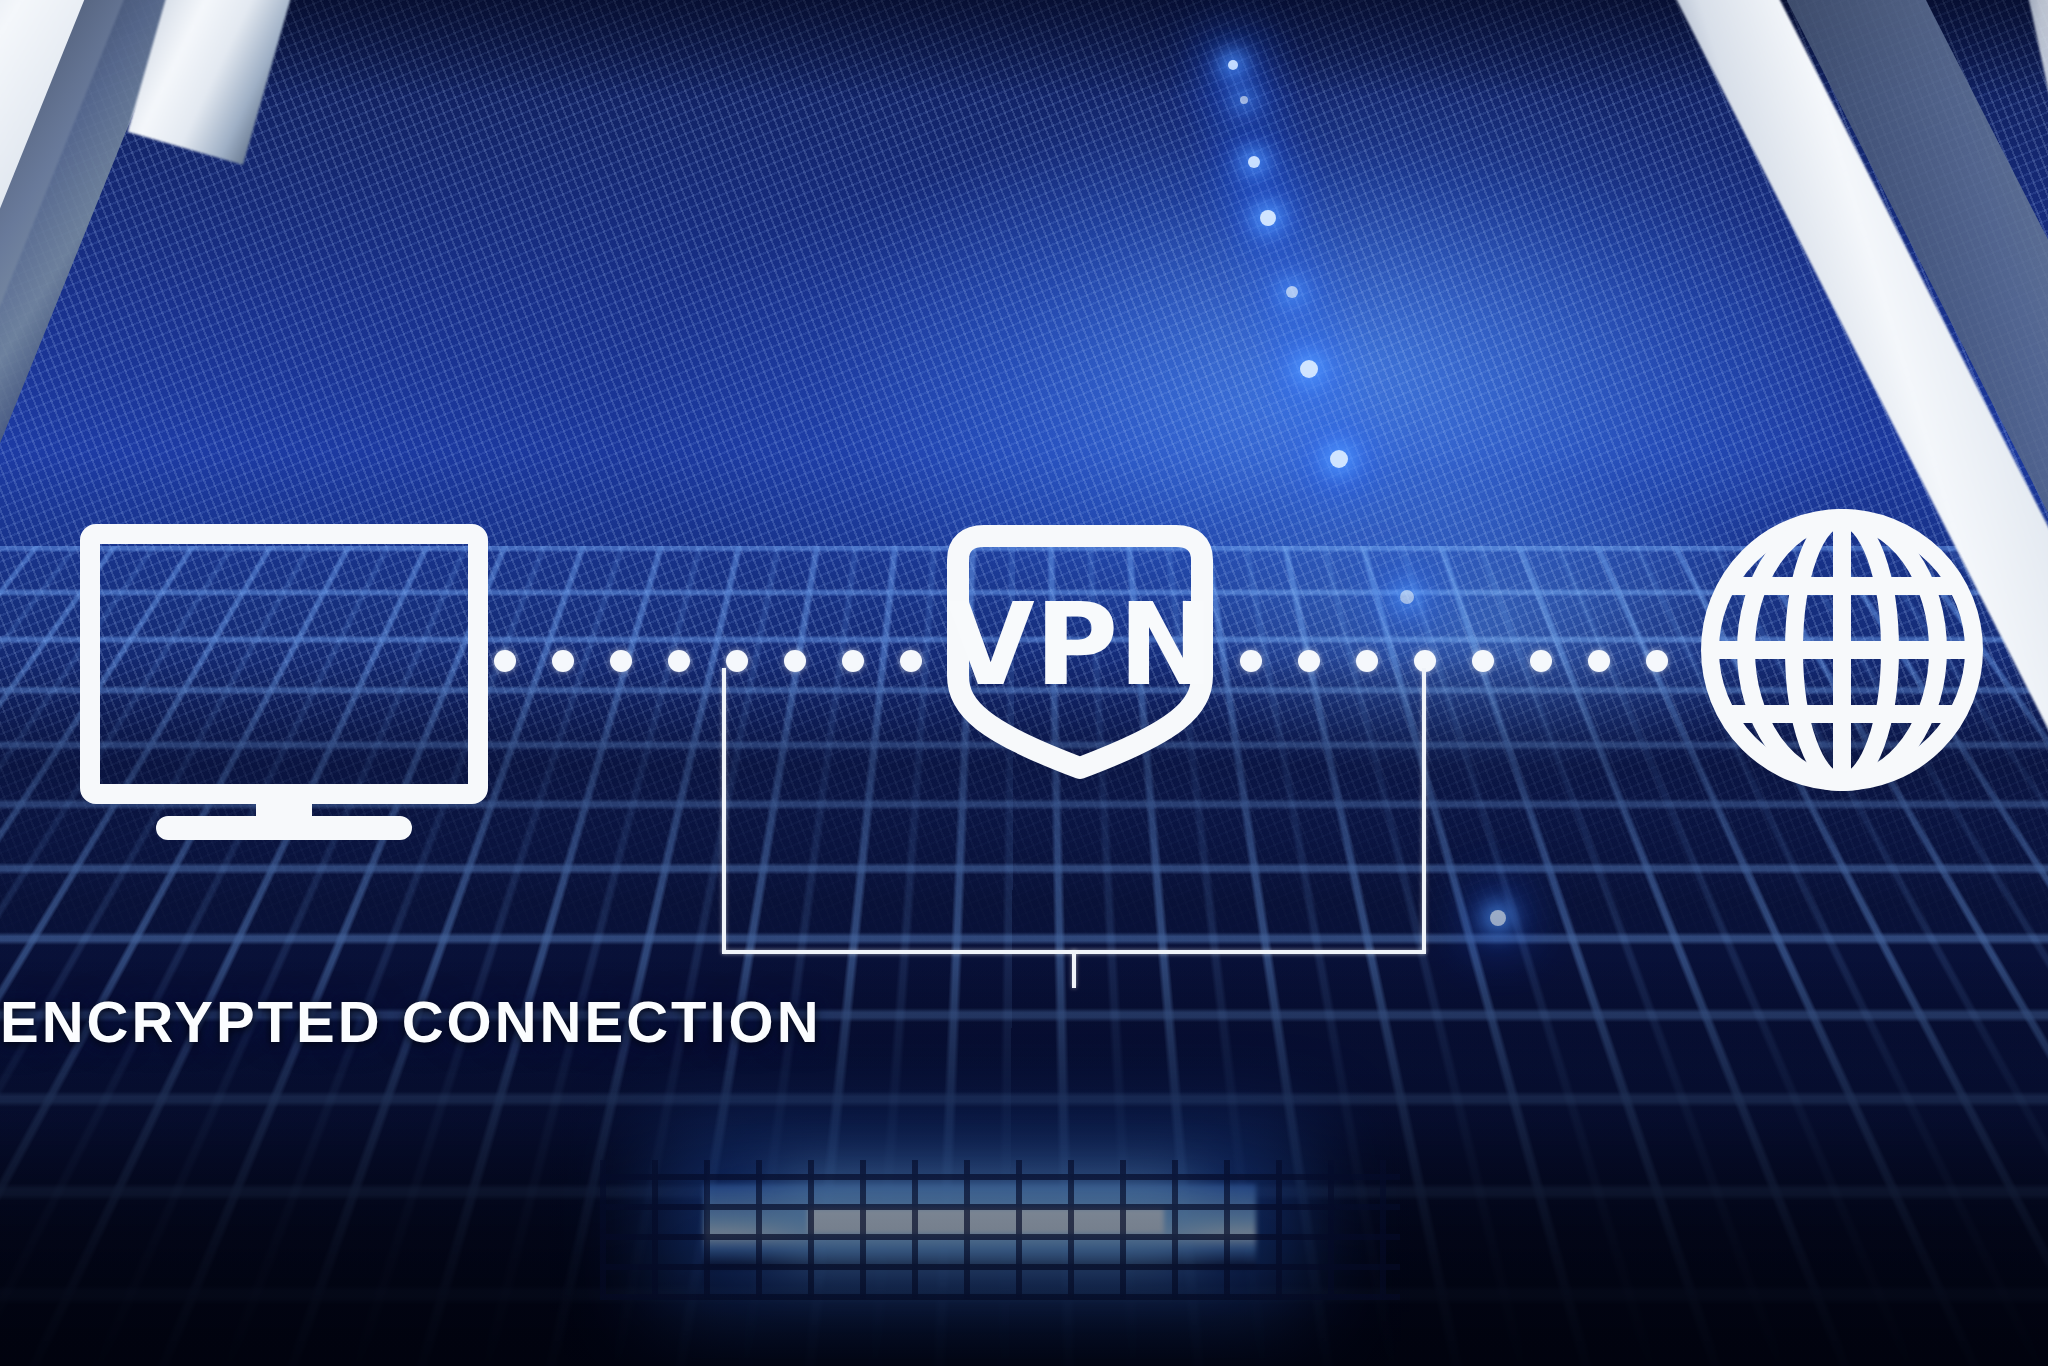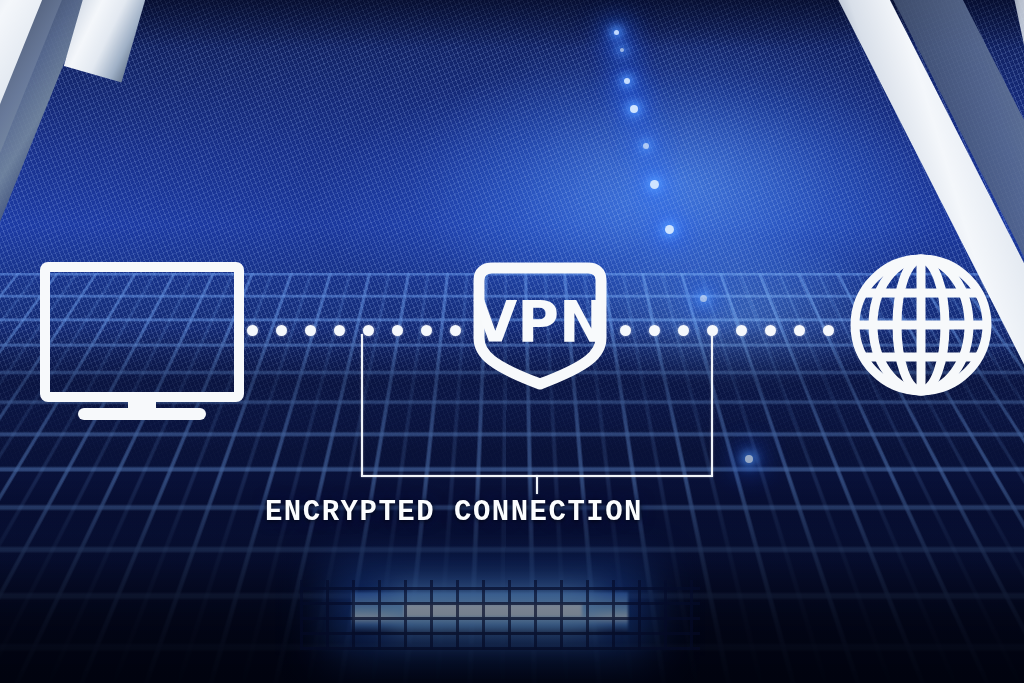--- a/index.html
+++ b/index.html
@@ -205,23 +205,23 @@
     position: absolute;
     background: #f0f4f9;
     box-shadow: 0 0 2px rgba(255,255,255,0.5);
   }
 
   #encrypted-connection-label {
     position: absolute;
     left: 0;
     top: 496px;
     width: 908px;
-    text-align: center;
+    text-align: left;
     color: #fbfdff;
-    font-family: Liberation Mono, monospace;
+    font-family: Liberation Sans, sans-serif;
     font-size: 29px;
     font-weight: bold;
     letter-spacing: 1.5px;
     text-shadow: 0 1px 5px rgba(0,0,0,0.75), 0 0 14px rgba(10,30,90,0.6);
     white-space: nowrap;
   }
 
   .vpn-text {
     font-family: "DejaVu Sans", sans-serif;
     font-weight: bold;

